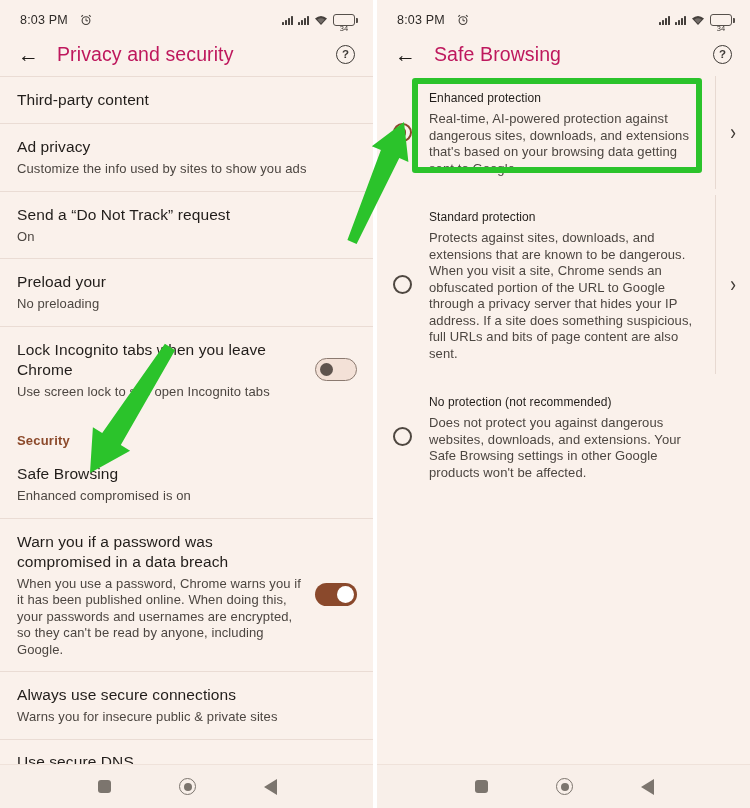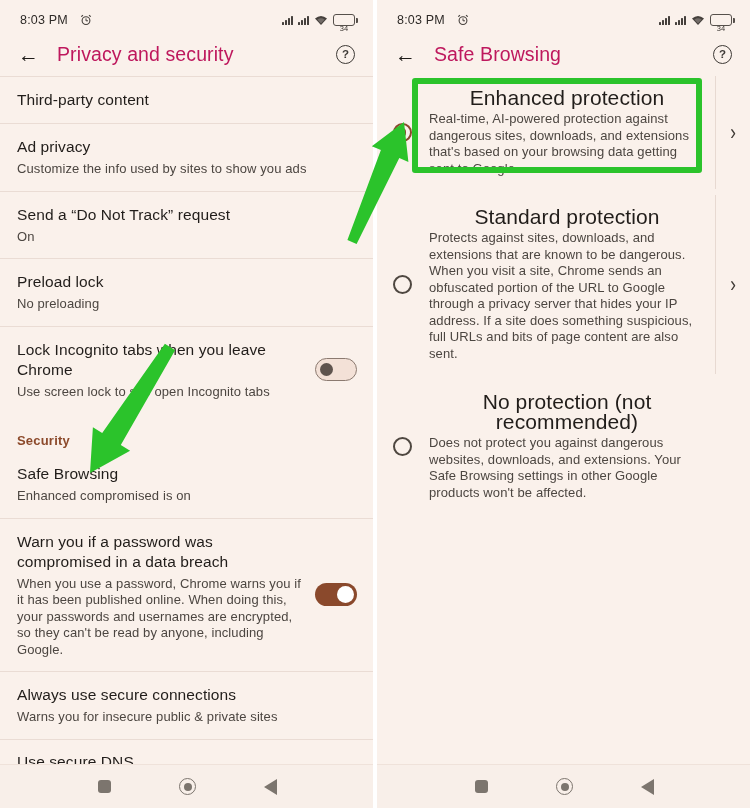--- a/index.html
+++ b/index.html
@@ -43,21 +43,21 @@
 
   
   .opt { display:flex; align-items:center; }
   .radio-col { flex:0 0 50px; display:flex; align-items:center; justify-content:center; }
   .radio { width:19px; height:19px; border-radius:50%; border:2.2px solid #4E4740; background:transparent; position:relative; cursor:pointer; }
   .radio.sel { border-color:#8A492C; }
   .radio.sel:after { content:""; position:absolute; left:3.2px; top:3.2px; width:8.5px; height:8.5px; border-radius:50%; background:#8A492C; }
   .opt .txt { flex:1; min-width:0; padding:12px 10px 12px 2px; }
   .chev-col { flex:0 0 35px; align-self:stretch; border-left:1px solid #E7D9D1; display:flex; align-items:center; justify-content:center; }
   .chev { font-size:17px; color:#3f3a35; transform:scaleY(1.35); }
-  .opt .rtitle { font-size:21px;text-align:center; }
+  .opt .rtitle { font-size:12px; }
   .opt .rsub { margin-top:3px; }
 
   
   .navbar { position:absolute; left:0; right:0; bottom:0; height:44px; background:#F8EFE9; border-top:1px solid #EFE2DA; display:flex; align-items:center; justify-content:space-between; padding:0 96px 0 98px; }
   .nv-square { width:13px; height:13px; border-radius:3px; background:#7C756E; cursor:pointer; }
   .nv-home { width:17px; height:17px; border:1.6px solid #7C756E; border-radius:50%; display:flex; align-items:center; justify-content:center; cursor:pointer; }
   .nv-home i { width:8px; height:8px; border-radius:50%; background:#7C756E; display:block; }
   .nv-back { width:0; height:0; border-top:8px solid transparent; border-bottom:8px solid transparent; border-right:13px solid #7C756E; cursor:pointer; }
 
   
@@ -130,21 +130,21 @@
     <div class="row">
       <div class="txt">
         <div class="rtitle">Send a “Do Not Track” request</div>
         <div class="rsub">On</div>
       </div>
     </div>
     <div class="divider"></div>
 
     <div class="row">
       <div class="txt">
-        <div class="rtitle">Preload lock</div>
+        <div class="rtitle">Preload your</div>
         <div class="rsub">No preloading</div>
       </div>
     </div>
     <div class="divider"></div>
 
     <div class="row">
       <div class="txt" style="max-width:300px;">
         <div class="rtitle">Lock Incognito tabs when you leave Chrome</div>
         <div class="rsub">Use screen lock to see open Incognito tabs</div>
       </div>

